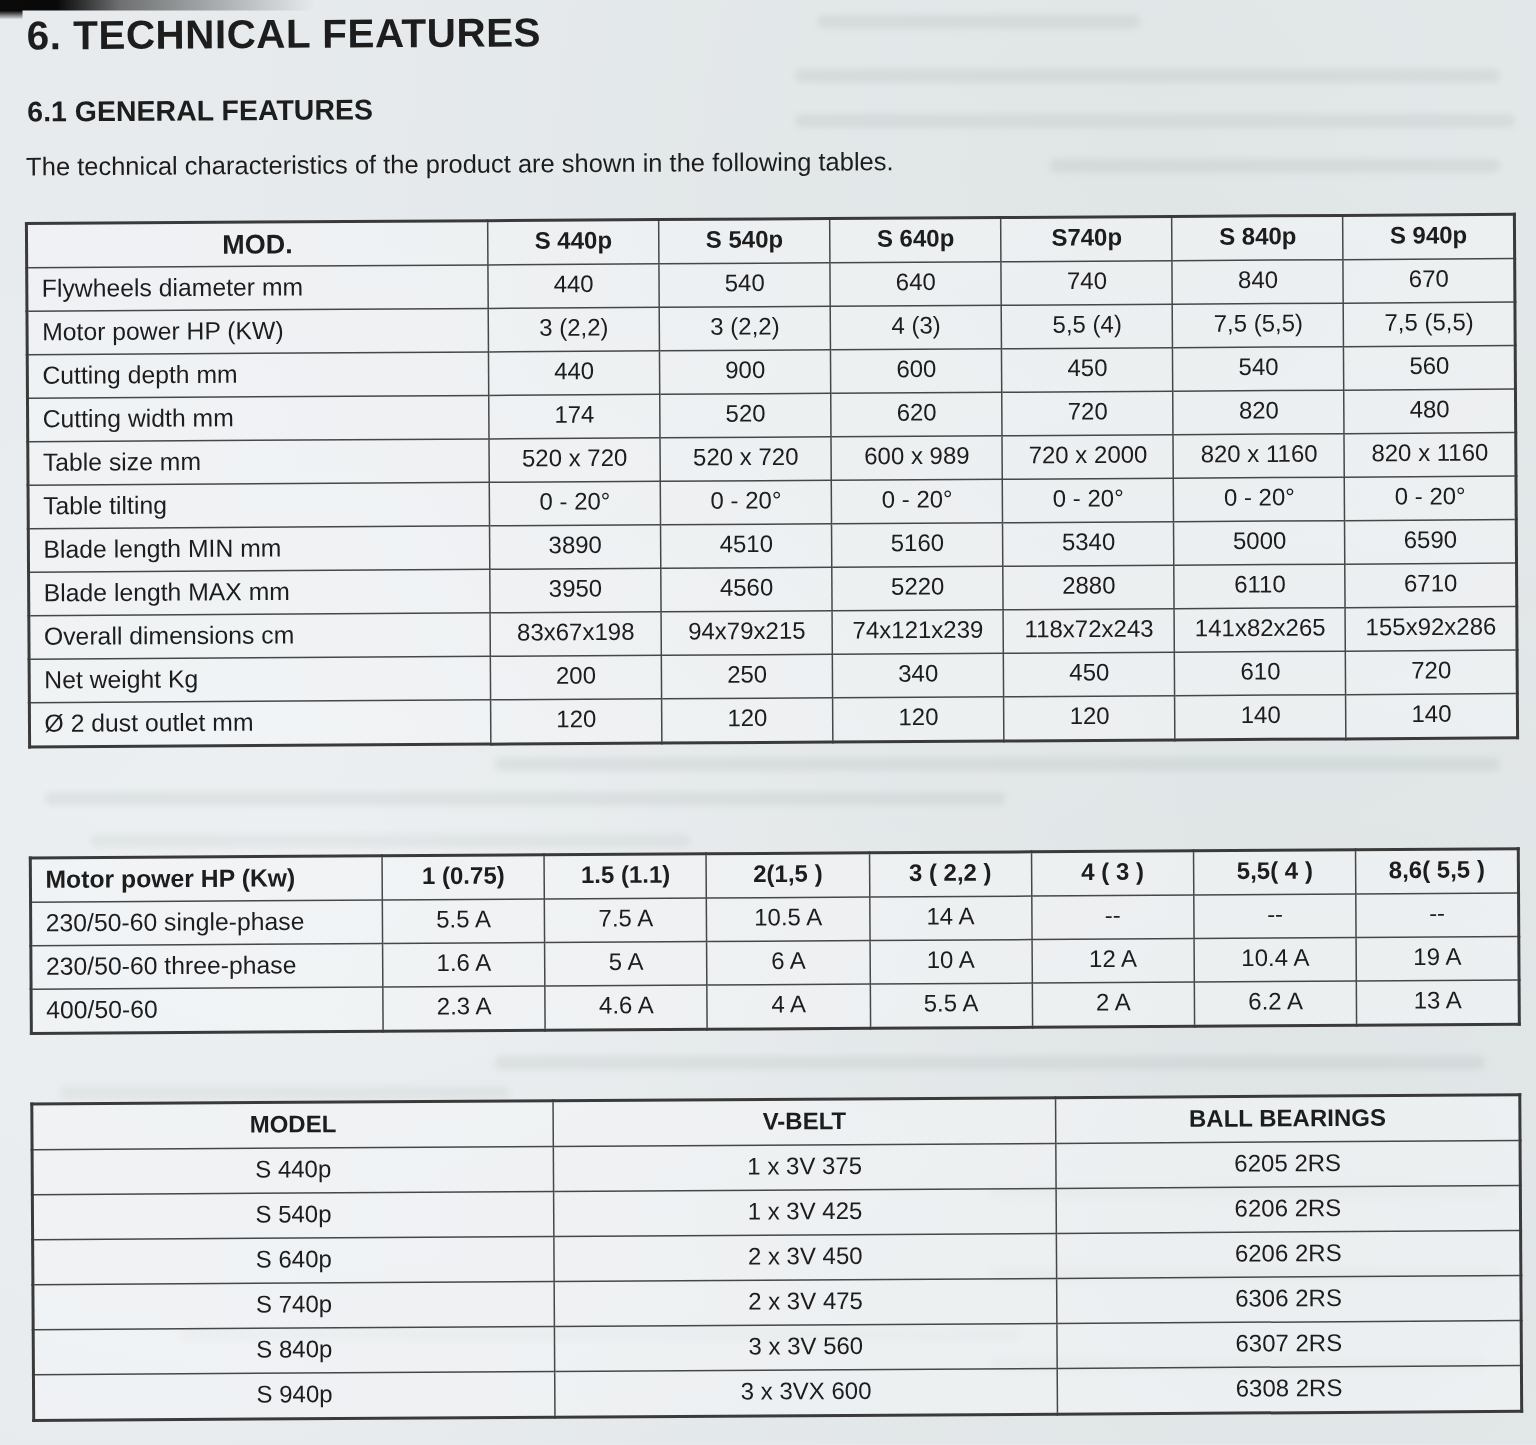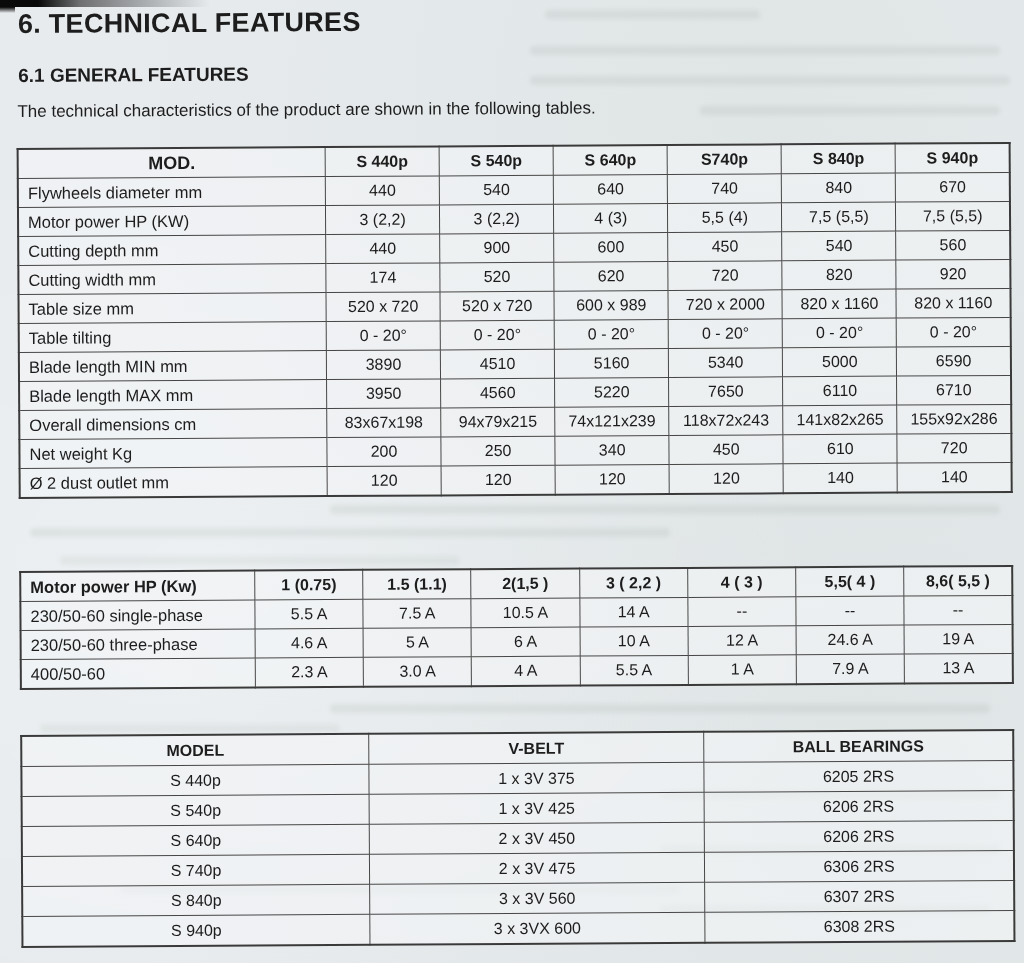--- a/index.html
+++ b/index.html
@@ -179,21 +179,21 @@
           <td>540</td>
           <td>560</td>
         </tr>
         <tr>
           <td>Cutting width mm</td>
           <td>174</td>
           <td>520</td>
           <td>620</td>
           <td>720</td>
           <td>820</td>
-          <td>920</td>
+          <td>480</td>
         </tr>
         <tr>
           <td>Table size mm</td>
           <td>520 x 720</td>
           <td>520 x 720</td>
           <td>600 x 989</td>
           <td>720 x 2000</td>
           <td>820 x 1160</td>
           <td>820 x 1160</td>
         </tr>
@@ -213,21 +213,21 @@
           <td>5160</td>
           <td>5340</td>
           <td>5000</td>
           <td>6590</td>
         </tr>
         <tr>
           <td>Blade length MAX mm</td>
           <td>3950</td>
           <td>4560</td>
           <td>5220</td>
-          <td>7650</td>
+          <td>2880</td>
           <td>6110</td>
           <td>6710</td>
         </tr>
         <tr>
           <td>Overall dimensions cm</td>
           <td>83x67x198</td>
           <td>94x79x215</td>
           <td>74x121x239</td>
           <td>118x72x243</td>
           <td>141x82x265</td>
@@ -273,36 +273,36 @@
           <td>5.5 A</td>
           <td>7.5 A</td>
           <td>10.5 A</td>
           <td>14 A</td>
           <td>--</td>
           <td>--</td>
           <td>--</td>
         </tr>
         <tr>
           <td>230/50-60 three-phase</td>
-          <td>4.6 A</td>
+          <td>1.6 A</td>
           <td>5 A</td>
           <td>6 A</td>
           <td>10 A</td>
           <td>12 A</td>
-          <td>24.6 A</td>
+          <td>10.4 A</td>
           <td>19 A</td>
         </tr>
         <tr>
           <td>400/50-60</td>
           <td>2.3 A</td>
-          <td>3.0 A</td>
+          <td>4.6 A</td>
           <td>4 A</td>
           <td>5.5 A</td>
-          <td>1 A</td>
-          <td>7.9 A</td>
+          <td>2 A</td>
+          <td>6.2 A</td>
           <td>13 A</td>
         </tr>
       </tbody>
     </table>
 
   <table class="tbl-belts">
       <thead>
         <tr>
           <th>MODEL</th>
           <th>V-BELT</th>

